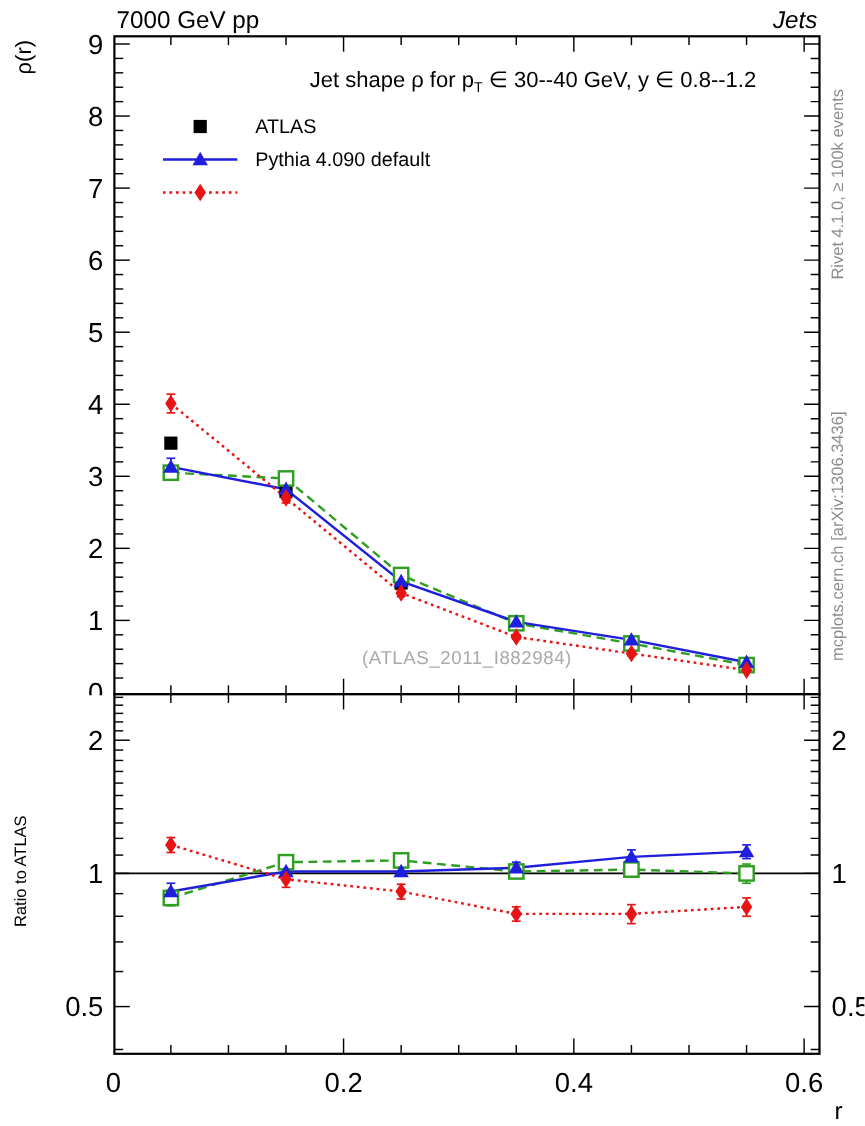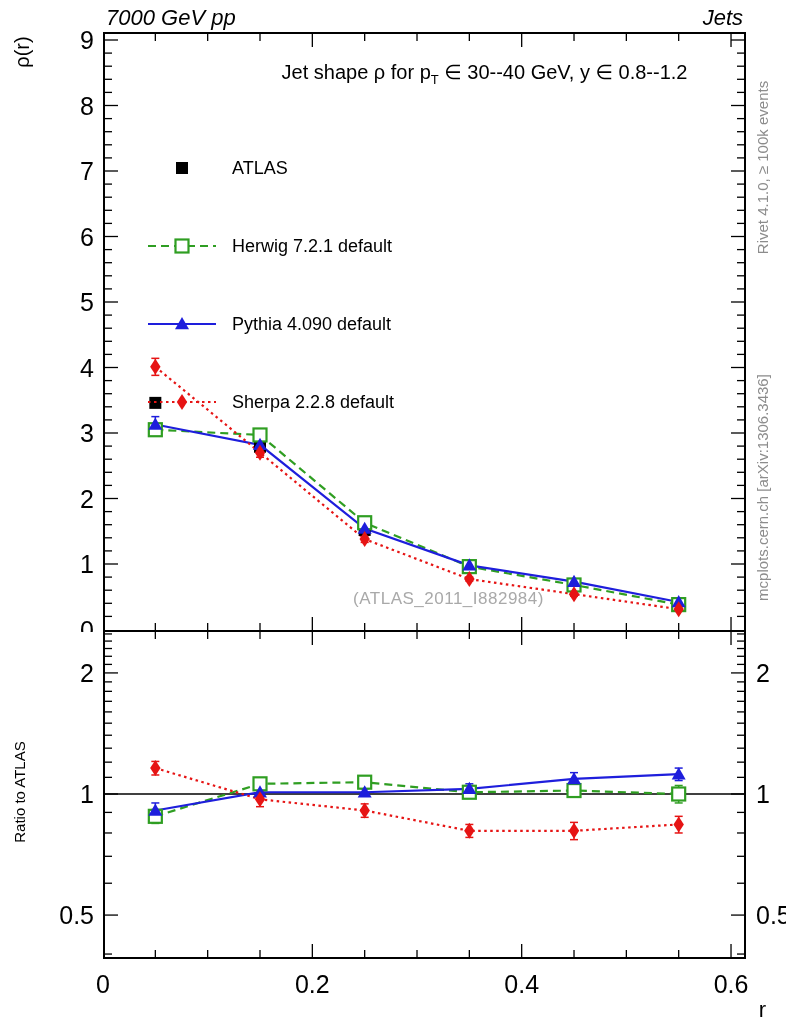--- a/index.html
+++ b/index.html
@@ -1,29 +1,29 @@
 <!DOCTYPE html>
 <html><head>
 <meta charset="utf-8">
 <style>
   html,body{margin:0;padding:0;background:#fff;}
   .figure{position:relative;width:786px;height:1024px;background:#fff;overflow:hidden;
           font-family:"Liberation Sans", sans-serif;color:#000;}
   #chart-svg{position:absolute;left:0;top:0;}
   .hdr{position:absolute;top:6px;font-size:22px;line-height:24px;}
-  #header-left{left:106px;font-style:italic;}
+  #header-left{left:106px;}
   #header-right{right:43px;font-style:italic;}
   #plot-title{position:absolute;left:108px;top:60px;width:753px;text-align:center;font-size:20px;}
   #plot-title sub{font-size:13px;}
   #legend{position:absolute;left:148px;top:105px;}
-  .legend-row{display:flex;align-items:center;height:30px;margin-top:48px;}
+  .legend-row{display:flex;align-items:flex-start;height:30px;}
   .legend-swatch{width:68px;height:20px;margin-right:16px;flex:0 0 68px;}
   .legend-label{font-size:18px;white-space:nowrap;}
   #watermark{position:absolute;left:104px;top:589px;width:641px;text-align:center;
-             font-size:17px;color:#a9a9a9;letter-spacing:.5px;padding-left:24px;}
+             font-size:17px;color:#a9a9a9;letter-spacing:.5px;}
   .rot{position:absolute;transform:rotate(-90deg);text-align:center;white-space:nowrap;}
   #ylabel-top{left:-37px;top:40px;width:120px;height:24px;font-size:20px;}
   #ylabel-ratio{left:-51px;top:784px;width:140px;height:16px;font-size:15px;}
   #note-rivet{left:622px;top:159px;width:280px;height:17px;font-size:15px;color:#8c8c8c;}
   #note-mcplots{left:612px;top:479px;width:300px;height:17px;font-size:15px;color:#8c8c8c;}
 </style>
 </head>
 <body>
 
 <div class="figure">
@@ -466,38 +466,30 @@
 
   <div id="legend">
       <div class="legend-row">
         <svg class="legend-swatch" viewBox="0 0 68 20">
           <rect x="28" y="4" width="12" height="12" fill="#000000"></rect>
         </svg>
         <span class="legend-label">ATLAS</span>
       </div>
       <div class="legend-row">
         <svg class="legend-swatch" viewBox="0 0 68 20">
-          <line x1="0" y1="10" x2="68" y2="10" stroke="#2f9e22" stroke-width="2.2" stroke-dasharray="8,5"></line>
-          <rect x="27.5" y="3.5" width="13" height="13" fill="#fff" stroke="#2f9e22" stroke-width="2.2"></rect>
-        </svg>
-        <span class="legend-label">Herwig 7.2.1 default</span>
-      </div>
-      <div class="legend-row">
-        <svg class="legend-swatch" viewBox="0 0 68 20">
           <line x1="0" y1="10" x2="68" y2="10" stroke="#1e1edc" stroke-width="2.2"></line>
           <path d="M 27 15.2 L 41 15.2 L 34 3 Z" fill="#1e1edc"></path>
         </svg>
         <span class="legend-label">Pythia 4.090 default</span>
       </div>
       <div class="legend-row">
         <svg class="legend-swatch" viewBox="0 0 68 20">
           <line x1="0" y1="10" x2="68" y2="10" stroke="#e61414" stroke-width="2.2" stroke-dasharray="2.5,3.5"></line>
           <path d="M 34 2 L 39.2 10 L 34 18 L 28.8 10 Z" fill="#e61414"></path>
         </svg>
-        <span class="legend-label">Sherpa 2.2.8 default</span>
       </div>
     </div>
 
   <div id="watermark">(ATLAS_2011_I882984)</div>
 
   <div id="ylabel-top" class="rot">ρ(r)</div>
   <div id="ylabel-ratio" class="rot">Ratio to ATLAS</div>
   <div id="note-rivet" class="rot">Rivet 4.1.0, ≥ 100k events</div>
   <div id="note-mcplots" class="rot">mcplots.cern.ch [arXiv:1306.3436]</div>
 </div>

